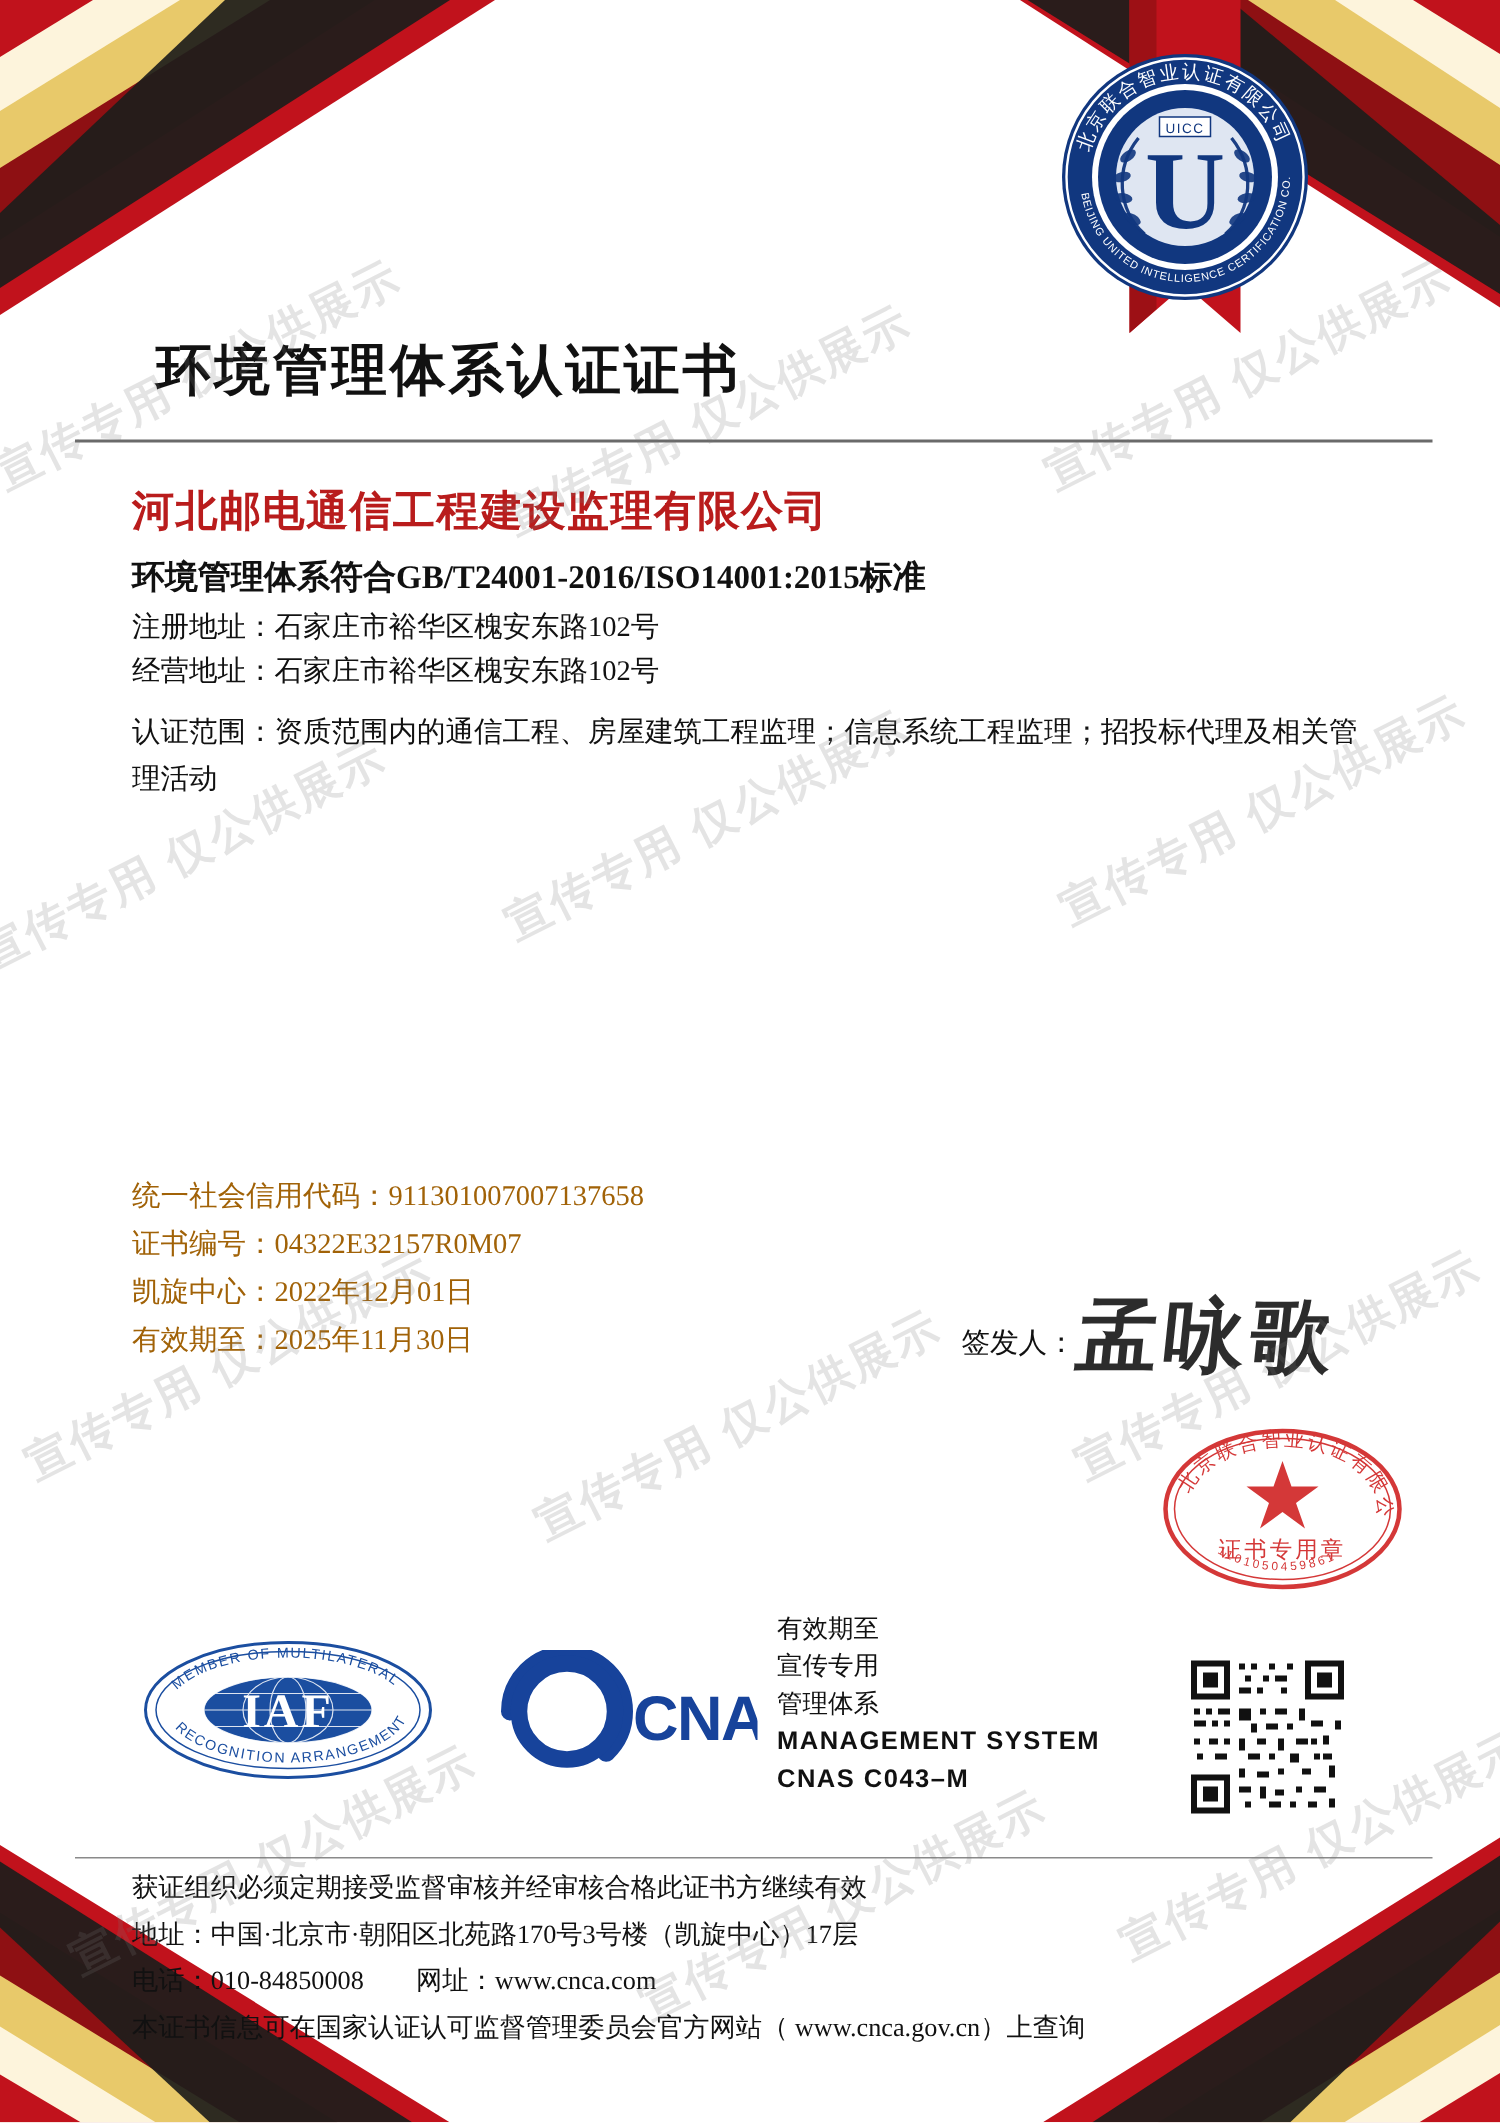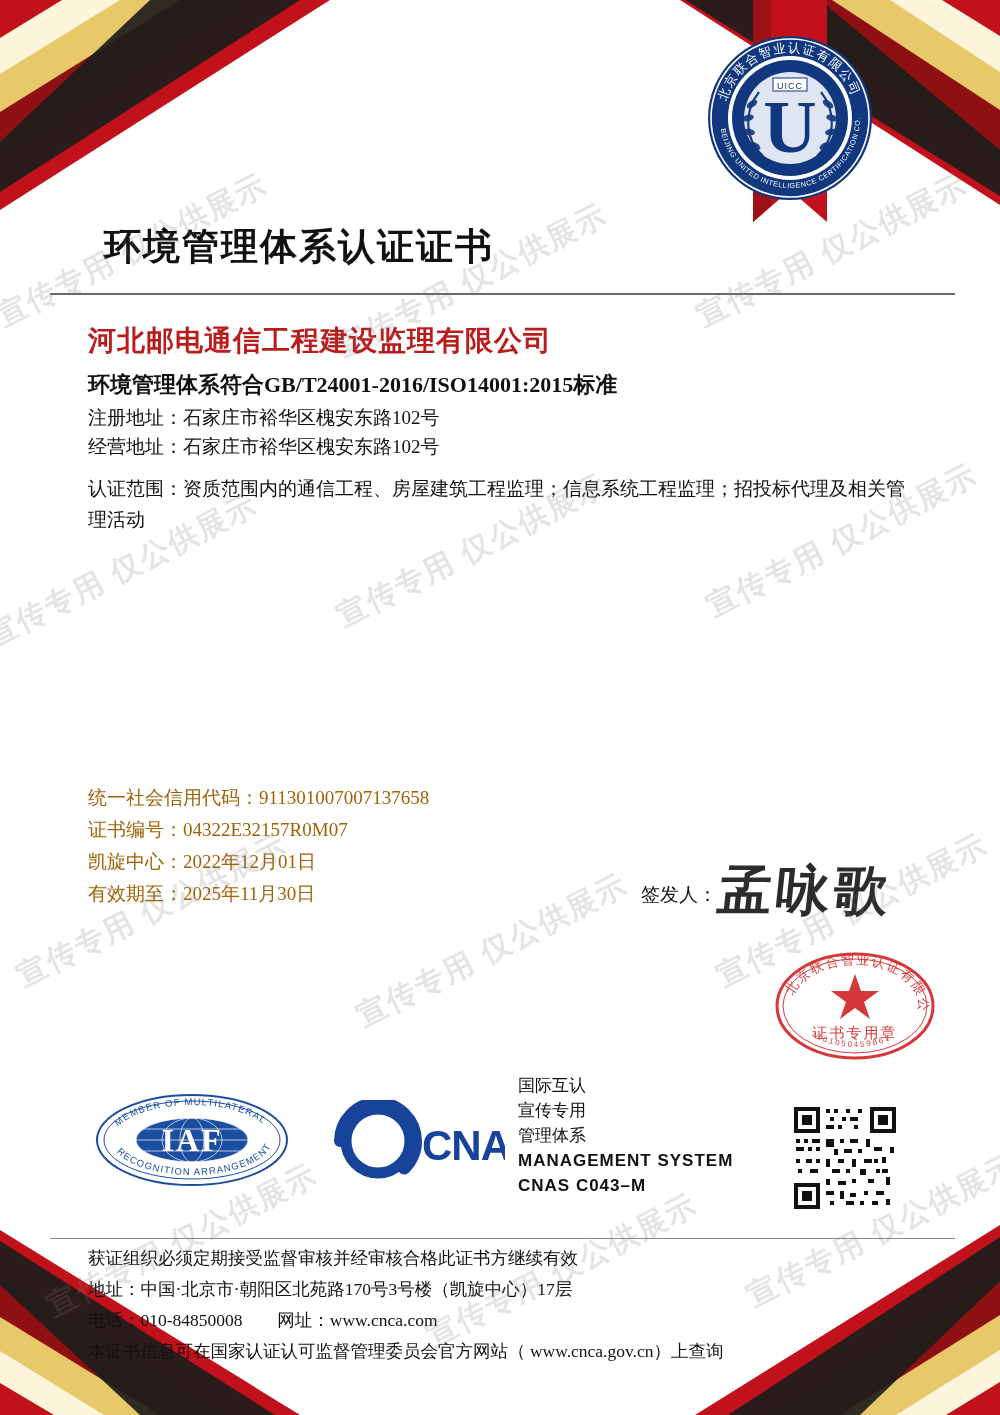--- a/index.html
+++ b/index.html
@@ -283,21 +283,21 @@
     <svg width="175" height="82" viewBox="0 0 175 82">
       <path d="M10,41 a38,38 0 0 1 76,0 a38,38 0 0 1 -76,0" fill="none" stroke="#17439b" stroke-width="12" stroke-linecap="round" stroke-dasharray="150 300"></path>
       <circle cx="48" cy="41" r="32" fill="none" stroke="#17439b" stroke-width="11"></circle>
       <circle cx="48" cy="41" r="14" fill="#ffffff"></circle>
       <text x="92" y="60" font-family="Liberation Sans, sans-serif" font-size="42" font-weight="bold" fill="#17439b" letter-spacing="-1">CNAS</text>
       <text x="8" y="60" font-family="Liberation Sans, sans-serif" font-size="42" font-weight="bold" fill="#17439b" opacity="0">C</text>
     </svg>
   </div>
 
   <div class="cnas-text">
-    <div>国际互认</div>
+    <div>有效期至</div>
     <div>宣传专用</div>
     <div>管理体系</div>
     <div class="en">MANAGEMENT SYSTEM</div>
     <div class="en">CNAS C043–M</div>
   </div>
 
   <div class="qr">
     <svg width="110" height="110" viewBox="0 0 110 110">
       <rect x="0" y="0" width="110" height="110" fill="#ffffff"></rect>
       <g fill="#111">

